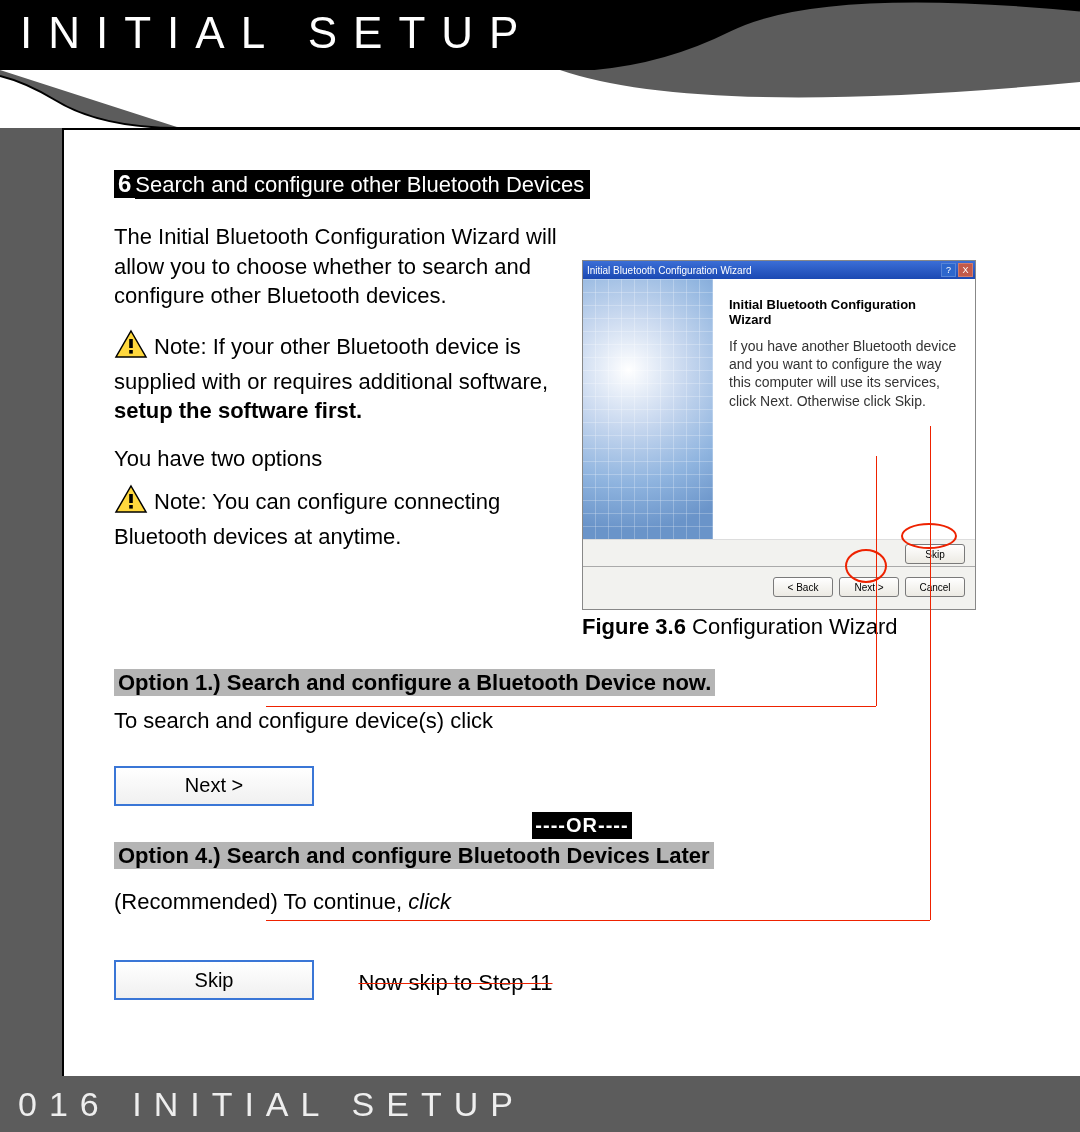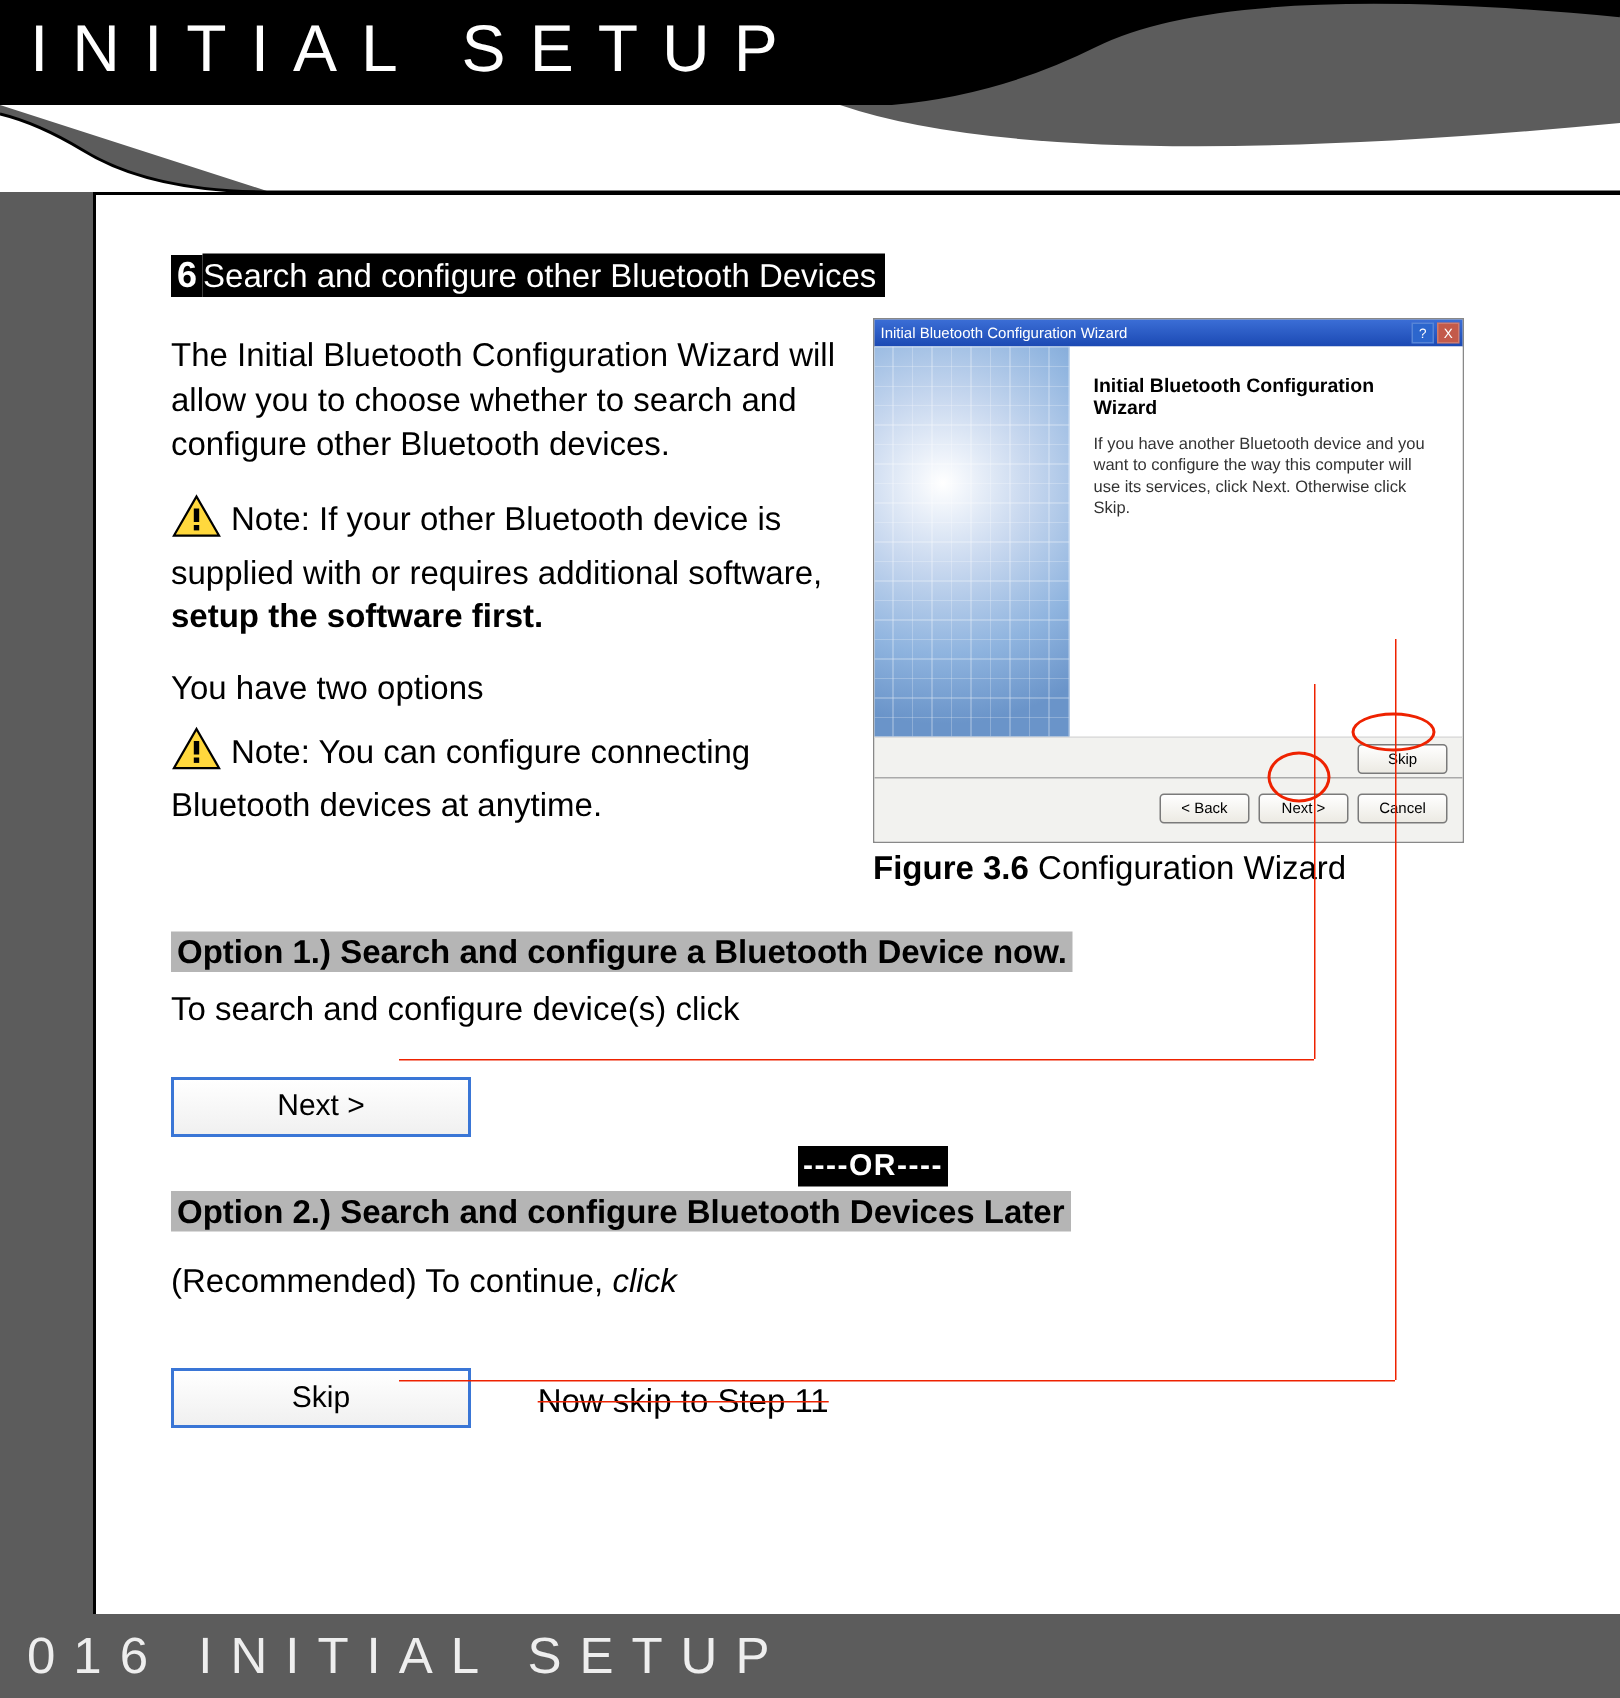--- a/index.html
+++ b/index.html
@@ -35,31 +35,31 @@
   .wizard-title-bar .right { display:flex; gap:2px; }
   .xp-btn { width:15px; height:14px; background:#c35a4a; color:#fff; font-size:9px; display:flex; align-items:center; justify-content:center; border:1px solid #fff3; }
   .xp-btn.help { background:#2c66cd; }
   .wizard-body { display:flex; background:#fff; }
   .wizard-globe { width: 130px; height: 260px; background: radial-gradient(circle at 35% 35%, #fff 0%, #c8d8ef 30%, #8fb4df 60%, #6a94c9 85%); position:relative; overflow:hidden; }
   .wizard-globe::after { content:""; position:absolute; inset:0; background:
      repeating-linear-gradient(0deg, transparent 0 12px, rgba(255,255,255,.35) 12px 13px),
      repeating-linear-gradient(90deg, transparent 0 12px, rgba(255,255,255,.35) 12px 13px); opacity:.7;}
   .wizard-right { flex:1; padding: 18px 14px 10px 16px; }
   .wizard-h { font-weight: bold; font-size: 13px; color:#000; margin-bottom: 10px; }
-  .wizard-p { font-size: 11px; color:#333; line-height:1.3; }
+  .wizard-p { font-size: 14px; color:#333; line-height:1.3; }
   .wizard-skip-row { display:flex; justify-content:flex-end; padding:4px 10px 2px; background:#f2f2ef; border-top:1px solid #ddd; }
   .wizard-footer { display:flex; justify-content:flex-end; gap:6px; padding:10px 10px 12px; background:#f2f2ef; border-top:1px solid #aaa; }
   .xp-small-btn { min-width:60px; height:20px; font-size:10px; background:linear-gradient(#fff,#eceae3); border:1px solid #7a7a7a; border-radius:3px; padding:0 10px; display:flex; align-items:center; justify-content:center; color:#000; }
   .next-highlight-oval { position:absolute; border:2px solid #e20; border-radius:50%; pointer-events:none; }
   .oval1 { width:56px; height:26px; top:262px; right:18px; }
   .oval2 { width:42px; height:34px; top:288px; right:88px; }
   
   .fig-caption { font-size: 22px; margin-top: 4px; }
   
-  .figure-col { flex:0 0 420px; }
+  .figure-col { flex:0 0 420px;margin-top:48px; }
 
   .grey-highlight { background:#b5b5b5; font-weight:bold; font-size:22px; padding:1px 4px; display:inline; }
   
   .or-badge { display:block; width:fit-content; margin: 6px auto 4px; background:#000; color:#fff; font-weight:bold; font-size:20px; padding:2px 3px; letter-spacing:1px; }
   
   .blue-btn { display:inline-flex; align-items:center; justify-content:center; width:200px; height:40px; border:2px solid #3a76d6; background:linear-gradient(#fff,#f0f0f0); font-size:20px; color:#000; }
   
   .connector-line { position:absolute; background:#e20; }
   .h-line { height:1px; }
   .v-line { width:1px; }
@@ -166,21 +166,21 @@
   <p class="body-text" style="">To search and configure device(s) click</p>
 
   <div class="spacer-30"></div>
 
   <div style="position:relative;">
     <div class="blue-btn">Next &gt;</div>
   </div>
 
   <span class="or-badge">----OR----</span>
 
-  <div><span class="grey-highlight">Option 2.) Search and configure Bluetooth Devices Later</span></div>
+  <div><span class="grey-highlight">Option 4.) Search and configure Bluetooth Devices Later</span></div>
   <p class="body-text" style="margin-top:18px">
     <span>(Recommended) To continue, </span><i>click</i>
   </p>
 
   <div style="height:44px"></div>
 
   <div style="position:relative;">
     <div class="blue-btn" style="display:inline-flex">Skip</div>
     <span class="skip-note">Now skip to Step 11</span>
   </div>

